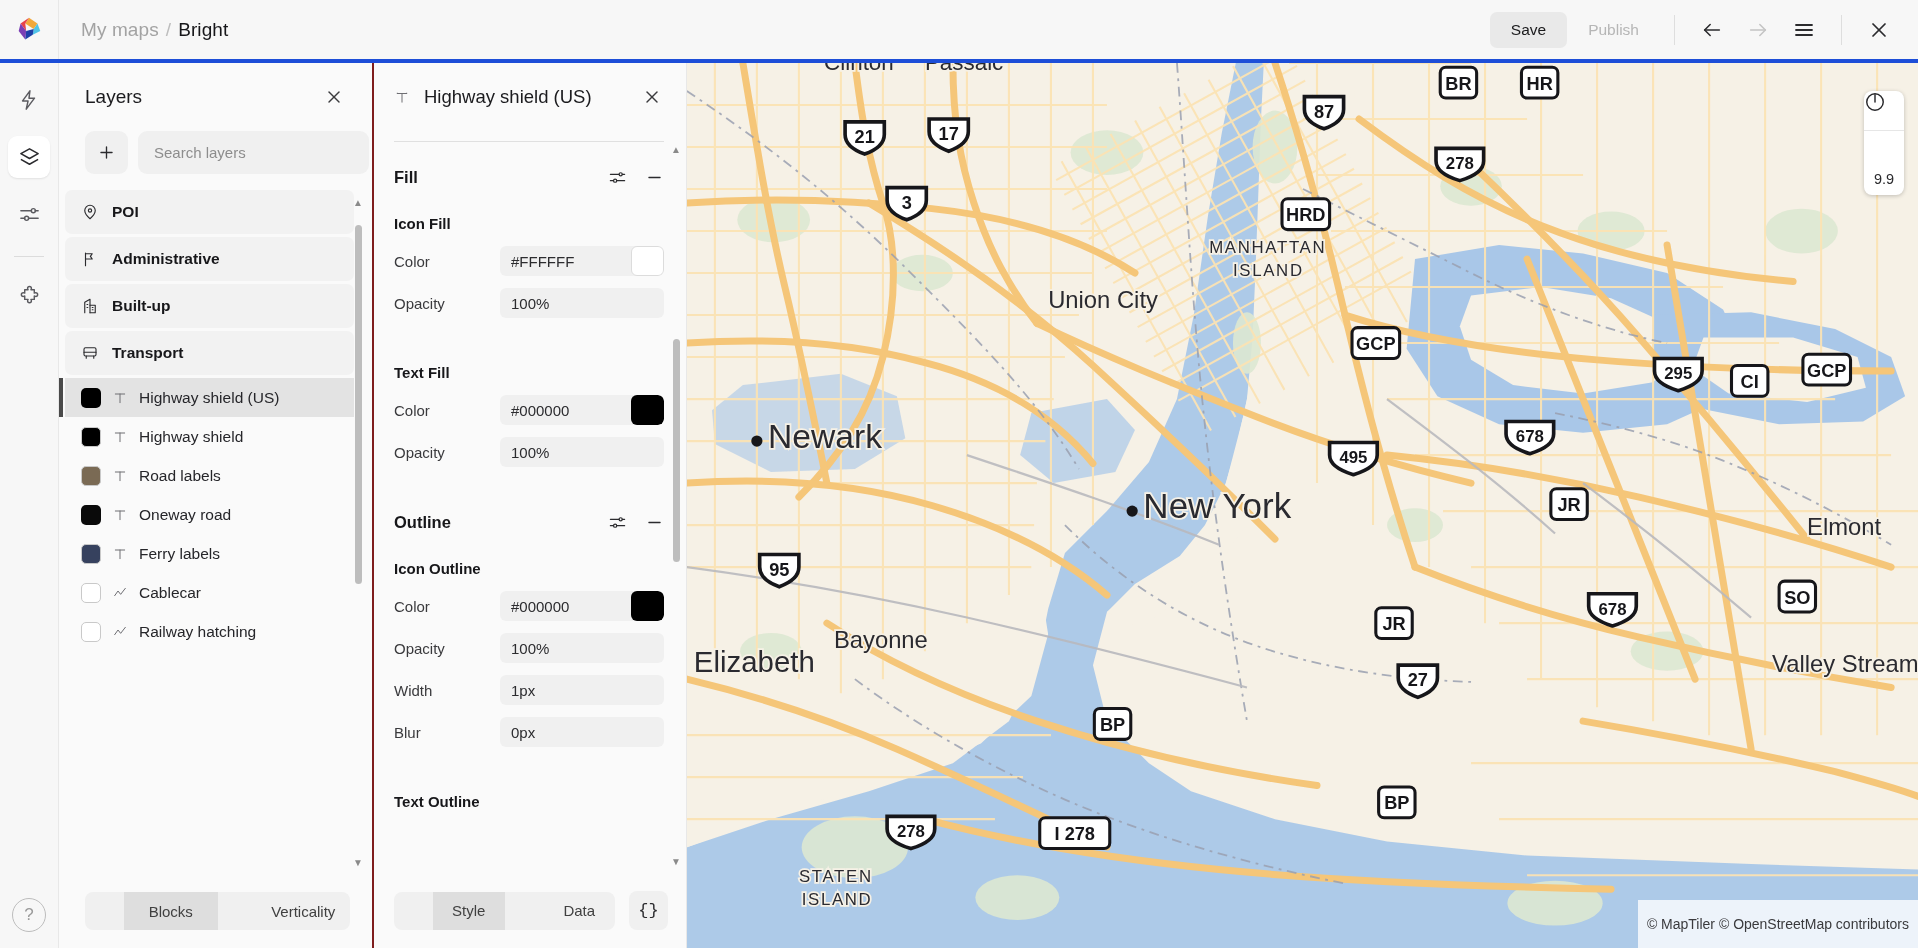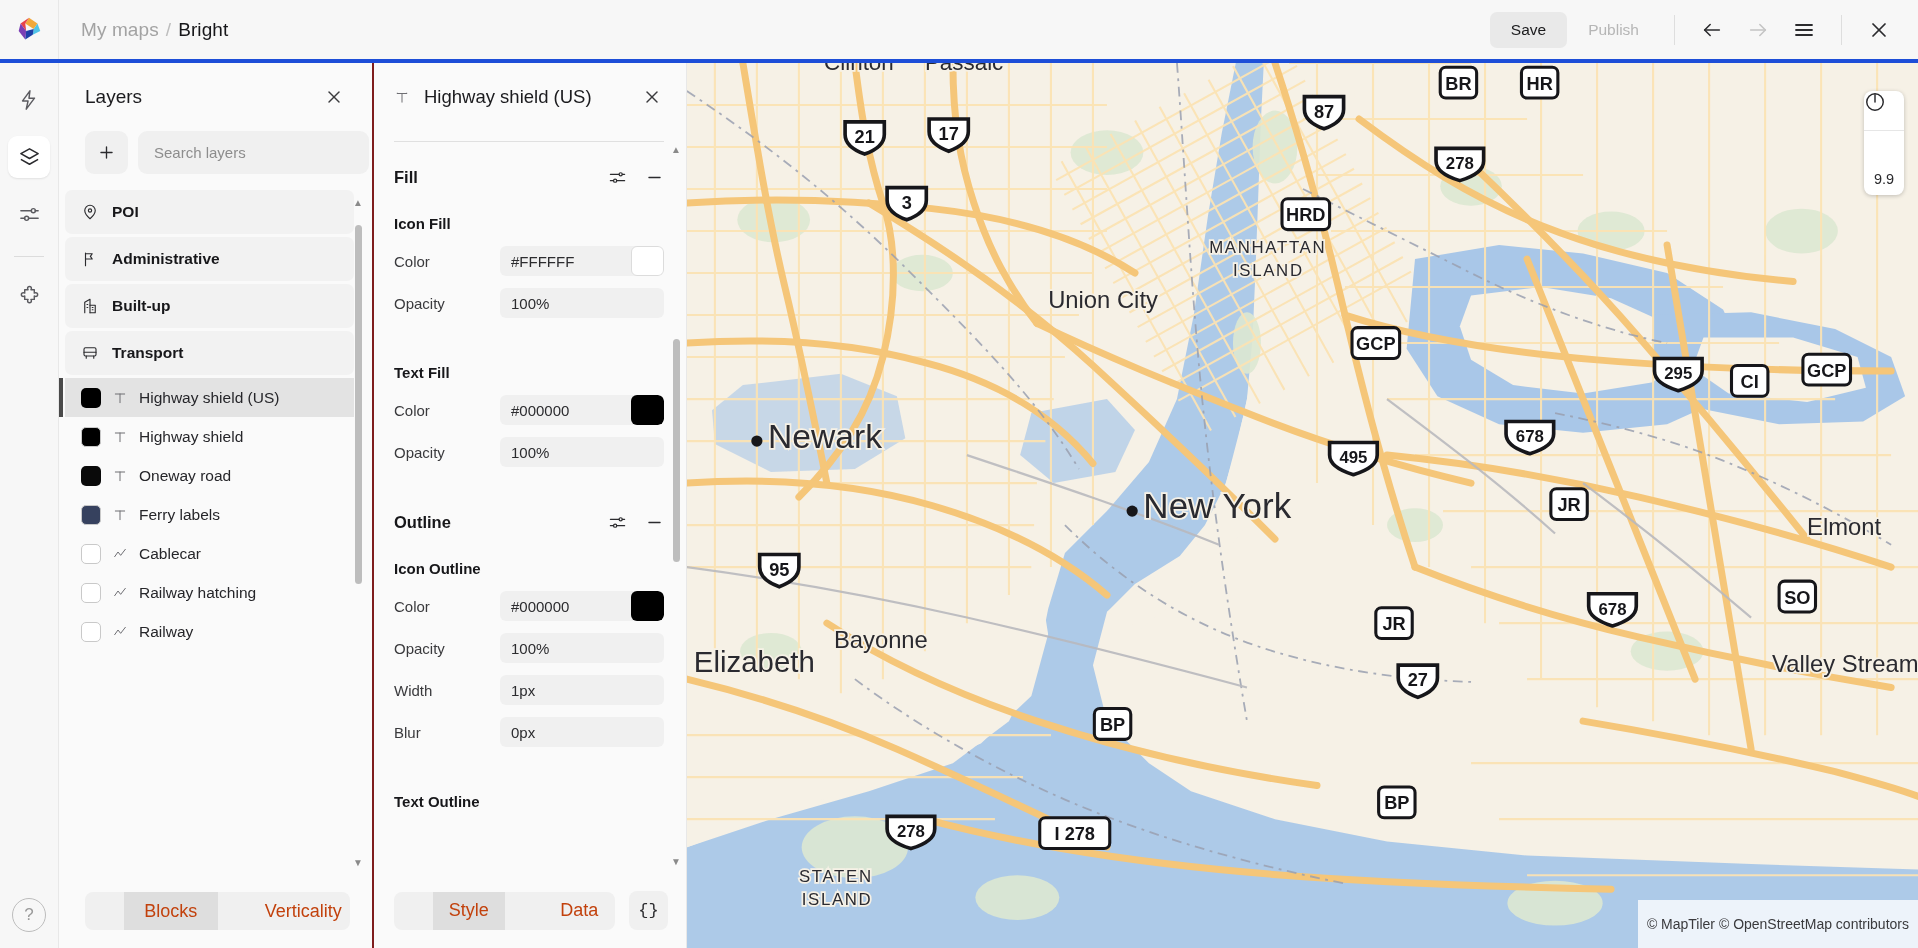--- a/index.html
+++ b/index.html
@@ -125,21 +125,21 @@
   .vscroll .thumb {
     position: absolute; left: 0; width: 7px; border-radius: 4px; background: #bdbdbd;
   }
 
   .panel-footer { padding: 14px 22px 18px 26px; }
   .segment {
     display: flex; background: #f0f0f0; border-radius: 8px; overflow: hidden; height: 38px;
   }
   .seg-btn {
     flex: 1; display: flex; align-items: center; justify-content: center;
-    font-size: 18px; color: #c2410c; background: transparent; border: none;
+    font-size: 15px; color: #404040; background: transparent; border: none;
     cursor: pointer; font-family: inherit; height: 100%; margin-left: 39px;
   }
   .seg-btn.active { background: #dedede; }
 
   
   .style-panel {
     width: 313px; min-width: 313px; background: #fafafa;
     border-right: 1px solid #e8e8e8; display: flex; flex-direction: column; position: relative;
   }
   .sp-head { height: 68px; min-height: 68px; display: flex; align-items: center; padding: 0 18px 0 20px; gap: 14px; }
@@ -350,20 +350,30 @@
               <span class="swatch" style="background: rgb(0, 0, 0);"></span>
               <span class="t-icon">
                 <svg width="16" height="16" viewBox="0 0 24 24" fill="none" stroke="#6e6e73" stroke-width="1.5" stroke-linecap="round" stroke-linejoin="round">
                   <path d="M5 6h14"></path>
                   <path d="M12 6v13"></path>
                 </svg>
               </span>
               <span class="lay-label">Highway shield</span>
             </div>
             <div class="lay-row">
+              <span class="swatch" style="background: rgb(122, 106, 84);"></span>
+              <span class="t-icon">
+                <svg width="16" height="16" viewBox="0 0 24 24" fill="none" stroke="#6e6e73" stroke-width="1.5" stroke-linecap="round" stroke-linejoin="round">
+                  <path d="M5 6h14"></path>
+                  <path d="M12 6v13"></path>
+                </svg>
+              </span>
+              <span class="lay-label">Road labels</span>
+            </div>
+            <div class="lay-row">
               <span class="swatch nb" style="background: rgb(10, 10, 10);"></span>
               <span class="t-icon">
                 <svg width="16" height="16" viewBox="0 0 24 24" fill="none" stroke="#6e6e73" stroke-width="1.5" stroke-linecap="round" stroke-linejoin="round">
                   <path d="M5 6h14"></path>
                   <path d="M12 6v13"></path>
                 </svg>
               </span>
               <span class="lay-label">Oneway road</span>
             </div>
             <div class="lay-row">
@@ -386,29 +396,20 @@
               <span class="lay-label">Cablecar</span>
             </div>
             <div class="lay-row">
               <span class="swatch"></span>
               <span class="t-icon">
                 <svg width="16" height="16" viewBox="0 0 24 24" fill="none" stroke="#6e6e73" stroke-width="1.5" stroke-linecap="round" stroke-linejoin="round">
                   <path d="M4 16l5-7 4 5 7-9"></path>
                 </svg>
               </span>
               <span class="lay-label">Railway hatching</span>
-            </div>
-            <div class="lay-row">
-              <span class="swatch"></span>
-              <span class="t-icon">
-                <svg width="16" height="16" viewBox="0 0 24 24" fill="none" stroke="#6e6e73" stroke-width="1.5" stroke-linecap="round" stroke-linejoin="round">
-                  <path d="M4 16l5-7 4 5 7-9"></path>
-                </svg>
-              </span>
-              <span class="lay-label">Railway</span>
             </div>
           </div>
         <div class="vscroll">
           <span class="arrow">▲</span>
           <div class="track">
             <div class="thumb" style="top:2%;height:56%"></div>
           </div>
           <span class="arrow">▼</span>
         </div>
       </div>

